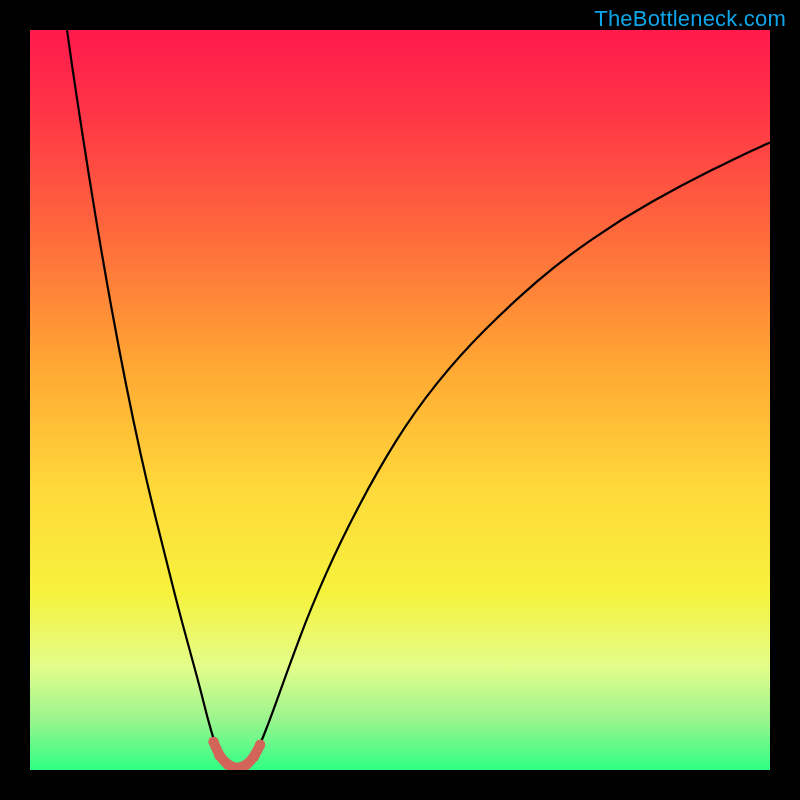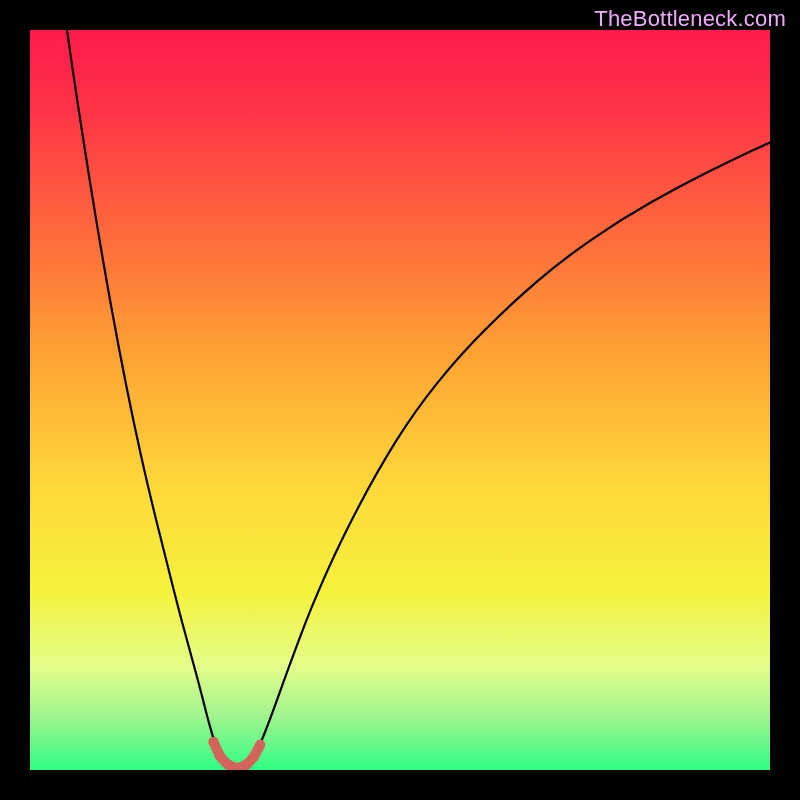--- a/index.html
+++ b/index.html
@@ -21,21 +21,21 @@
     left: 30px;
     top: 30px;
     width: 740px;
     height: 740px;
     overflow: hidden;
   }
   .watermark {
     position: absolute;
     top: 6px;
     right: 14px;
-    color: #f0abfc;
+    color: #0ea5e9;
     font-size: 22px;
     font-weight: 500;
     letter-spacing: 0.2px;
     z-index: 10;
     user-select: none;
   }
   svg { display: block; }
 </style>
 </head>
 <body>

